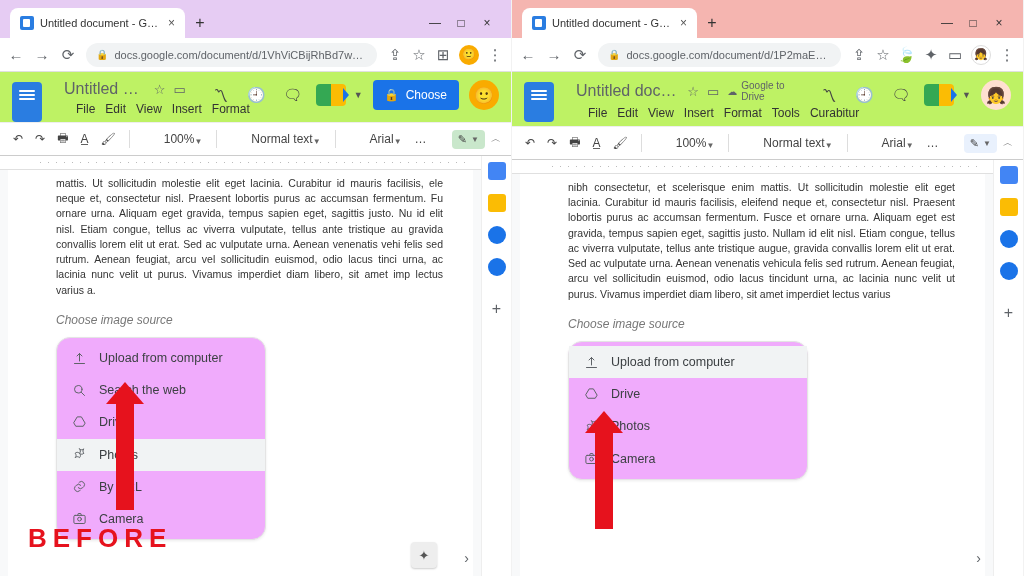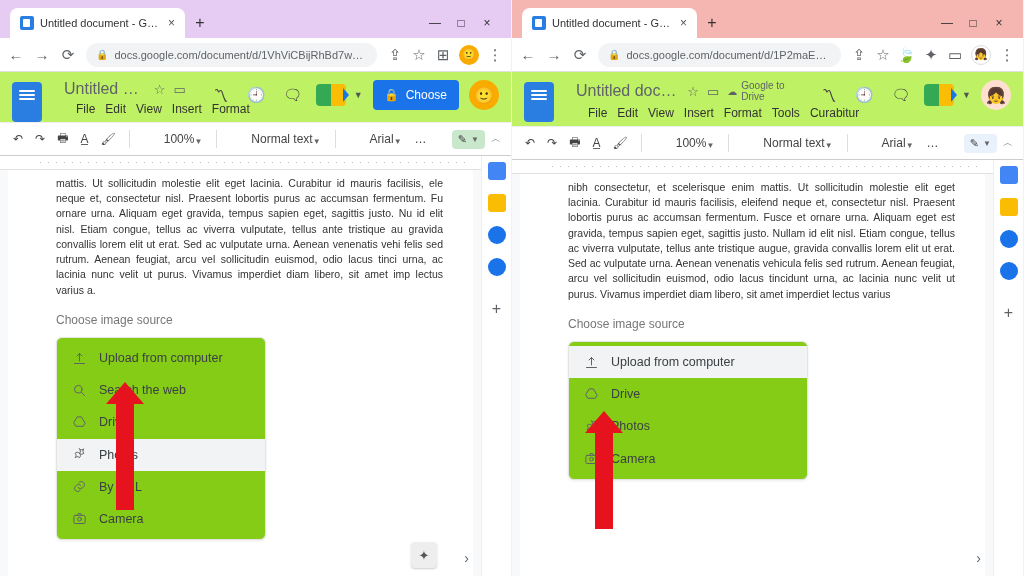--- a/index.html
+++ b/index.html
@@ -53,22 +53,22 @@
   .editbadge { background:#c9e7cb; border-radius:4px; padding:3px 6px; display:flex; align-items:center; gap:4px; font-size:11px;}
   .editbadge.after { background:#e9f1fd; }
   .chev-up{font-size:10px;color:#555;}
 
   .docarea { flex:1; display:flex; background:#f8f9fa; overflow:hidden; position:relative;}
   .page-wrap{ flex:1; position:relative; overflow:hidden;}
   .ruler{ height:14px; background:#fff; border-bottom:1px solid #e0e0e0; position:relative;}
   .ruler::before{content:""; position:absolute; left:40px; right:10px; top:6px; height:1px; background:repeating-linear-gradient(90deg,#bbb 0,#bbb 1px,transparent 1px,transparent 8px);}
   .page { background:#fff; margin:0 8px; padding:6px 30px 10px 48px; font-size:10.5px; line-height:1.45; color:#333; position:relative; height:100%; text-align:justify;}
 
-  .chooser-label { font-size:12px; color:#777; margin:14px 0 8px; }
-  .chooser { background:#84cc16; border:1px solid #e4e4e4; border-radius:6px; box-shadow:0 1px 3px rgba(0,0,0,0.08); width:210px; padding:4px 0; }
+  .chooser-label { font-size:12px; color:#777; font-style:italic; margin:14px 0 8px; }
+  .chooser { background:#f0abfc; border:1px solid #e4e4e4; border-radius:14px; box-shadow:0 1px 3px rgba(0,0,0,0.08); width:210px; padding:4px 0; }
   .half.right .chooser{ width:240px; }
   .opt { display:flex; align-items:center; gap:12px; padding:7px 14px; font-size:12.5px; color:#3c4043; }
   .opt.hov { background:#f1f3f4; }
   .opt-icn { width:16px; height:16px; display:flex; align-items:center; justify-content:center; color:#5f6368;}
 
   .sidepanel { width:30px; background:#fff; border-left:1px solid #eee; display:flex; flex-direction:column; align-items:center; padding-top:6px; gap:14px;}
   .sp-icn{ width:18px; height:18px; border-radius:3px;}
   .sp-cal{background:#4285f4;}
   .sp-keep{background:#fbbc04;}
   .sp-tasks{background:#1a73e8; border-radius:50%;}
@@ -233,20 +233,21 @@
                 <svg viewBox="0 0 24 24">
                   <rect x="3" y="7" width="18" height="13" rx="2"></rect>
                   <circle cx="12" cy="13" r="3"></circle>
                   <path d="M9 7l1-3h4l1 3"></path>
                 </svg>
               </span>
               <span>Camera</span>
             </div>
         </div>
         <div class="arrow" style="left:108px; top:230px; height:110px;"></div>
+        <div class="biglabel" style="left:20px; top:350px;">BEFORE</div>
       </div>
       <div class="explore">✦</div>
       <div class="panel-chevron">›</div>
     </div>
     <div class="sidepanel">
       <div class="sp-icn sp-cal"></div>
       <div class="sp-icn sp-keep"></div>
       <div class="sp-icn sp-tasks"></div>
       <div class="sp-icn sp-contacts"></div>
       <div class="sp-plus">+</div>

